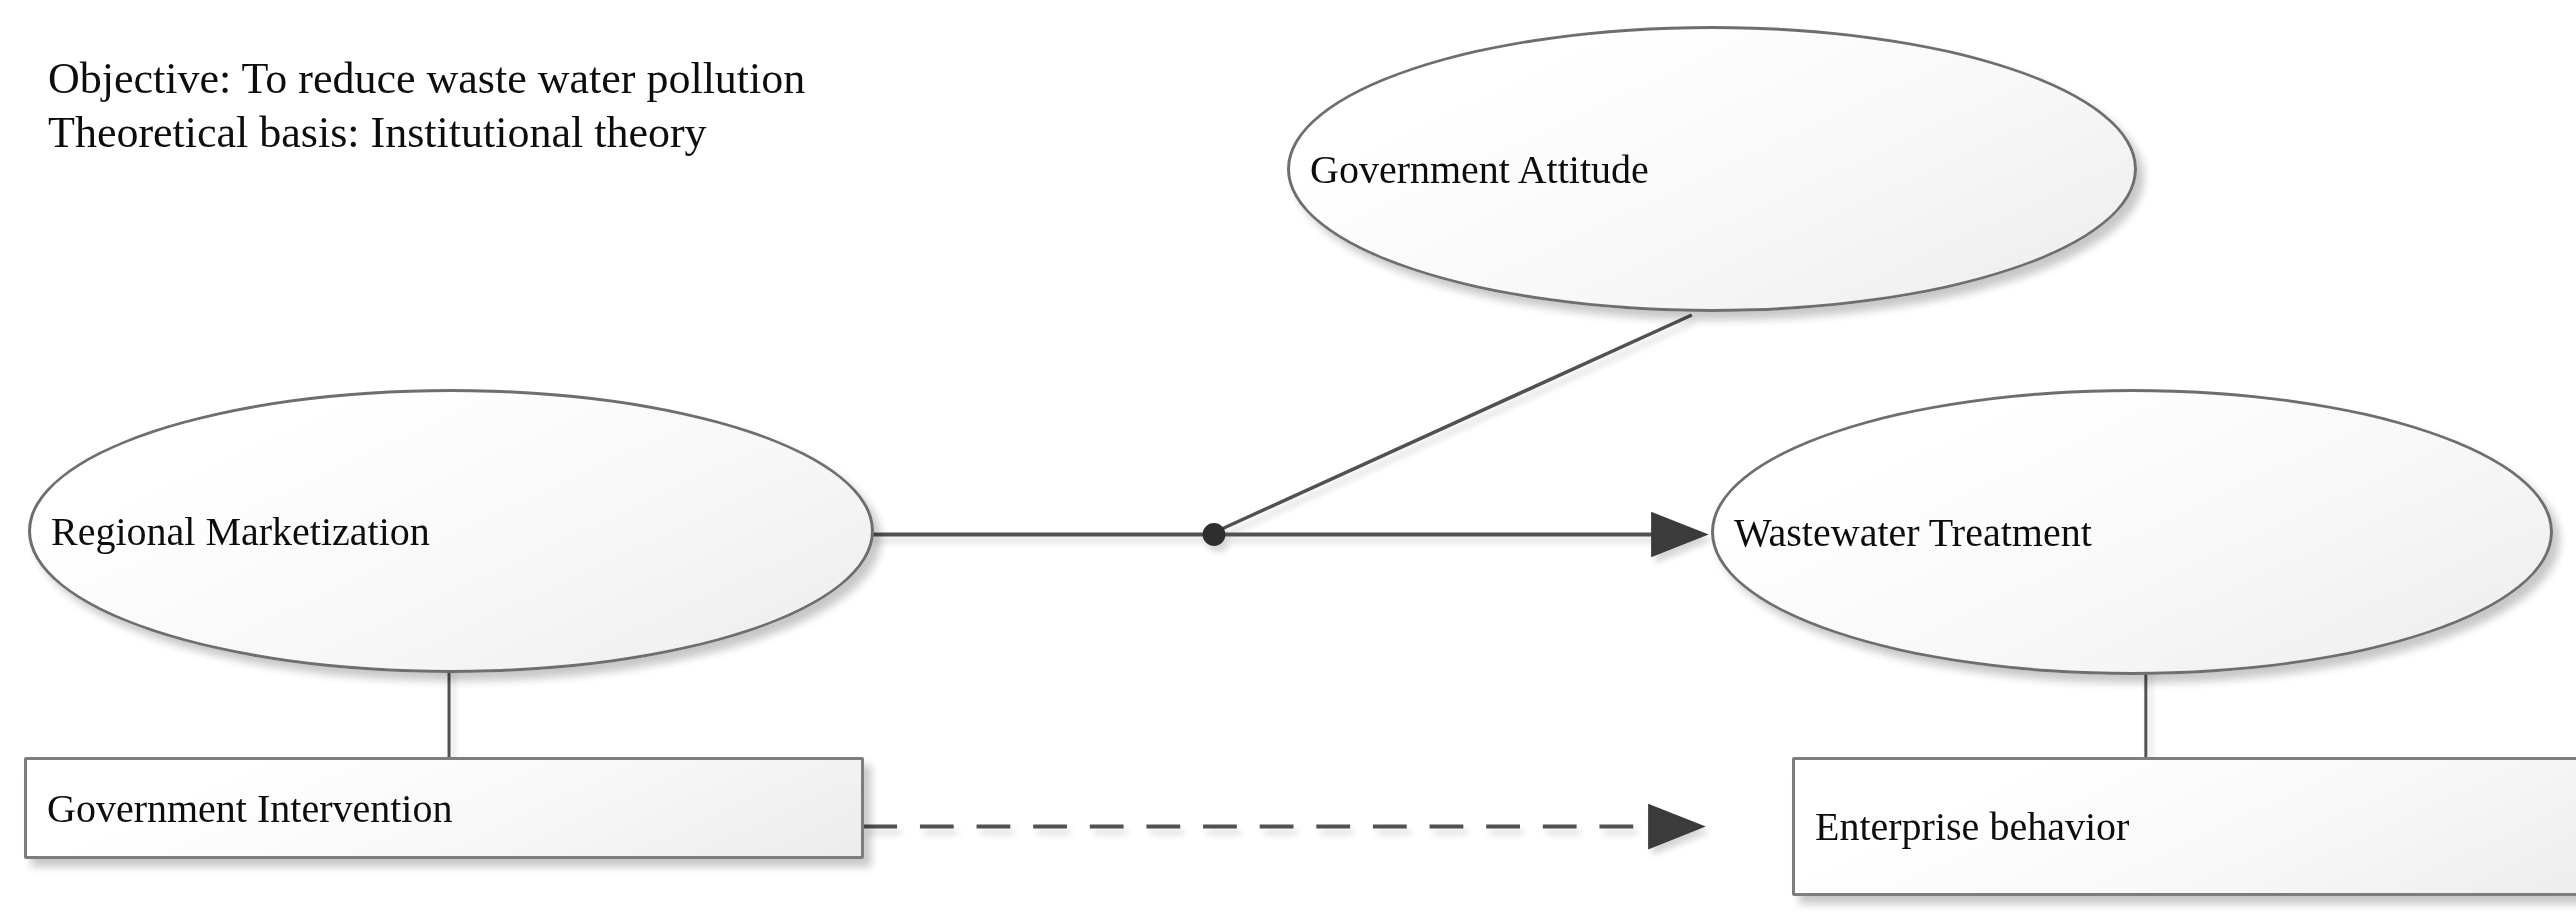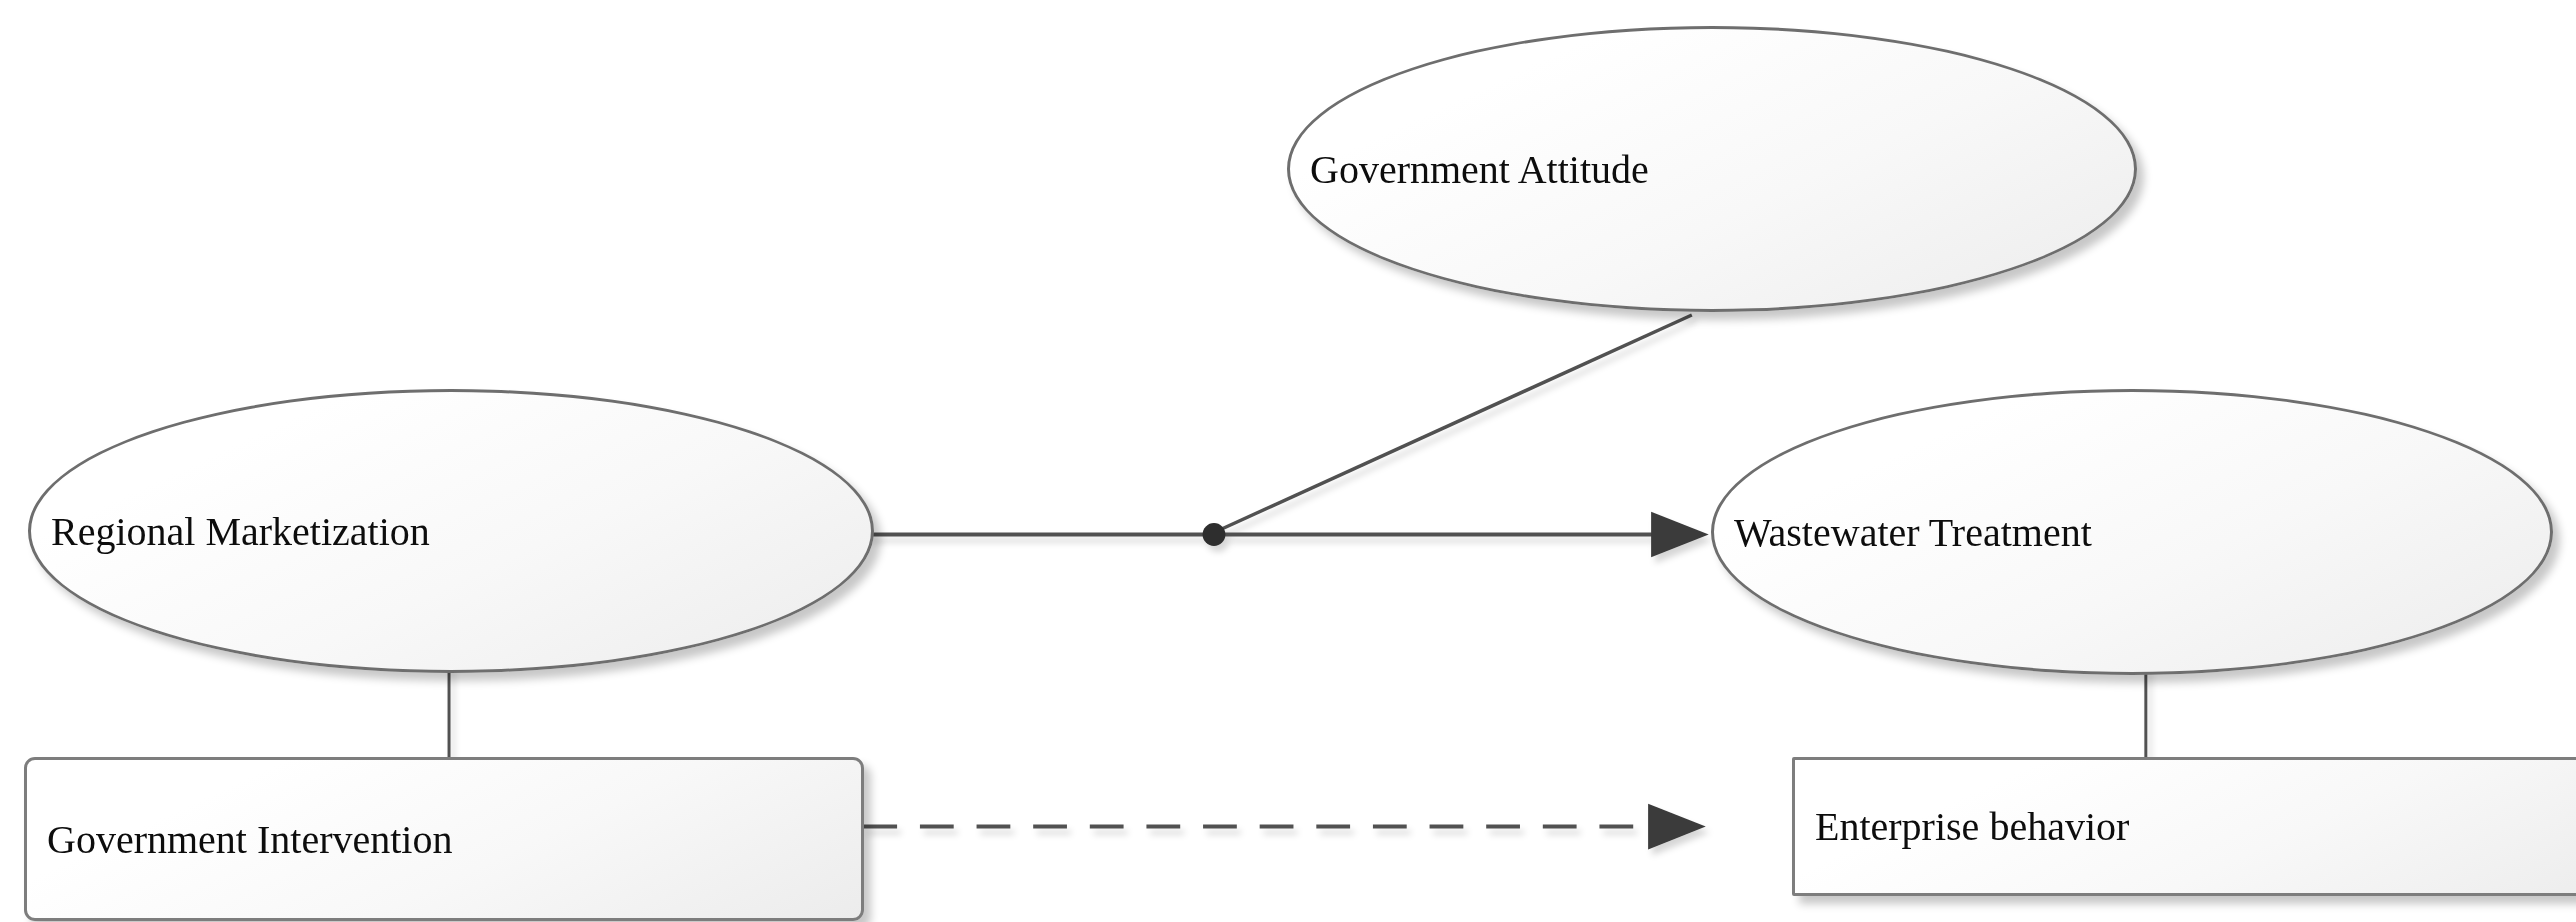--- a/index.html
+++ b/index.html
@@ -48,29 +48,33 @@
     border: 3px solid #6e6e6e;
     border-radius: 50%;
   }
   .rect {
     border: 3px solid #7d7d7d;
     border-radius: 2px;
   }
   .node-government-attitude   { left: 1287px; top: 26px;  width: 850px; height: 286px; }
   .node-regional-marketization{ left: 28px;   top: 389px; width: 846px; height: 284px; }
   .node-wastewater-treatment  { left: 1711px; top: 389px; width: 842px; height: 286px; }
-  .node-government-intervention{ left: 24px;  top: 757px; width: 840px; height: 164px; border-radius: 11px; }
+  .node-government-intervention{ left: 24px;  top: 757px; width: 840px; height: 102px; }
   .node-enterprise-behavior   { left: 1792px; top: 757px; width: 845px; height: 139px; }
   .node-label { display: block; padding: 0 20px; }
 </style>
 </head>
 <body>
 
 <div class="stage">
 
+  <div class="note">
+    <div>Objective: To reduce waste water pollution</div>
+    <div>Theoretical basis: Institutional theory</div>
+  </div>
 
   <svg class="edges-svg" viewBox="0 0 2593 929">
     <defs>
       <filter id="eshadow" x="-20%" y="-20%" width="140%" height="160%">
         <feDropShadow dx="4" dy="6" stdDeviation="3" flood-color="#000000" flood-opacity="0.16"></feDropShadow>
       </filter>
     </defs>
     <g filter="url(#eshadow)">
 
       <line x1="872" y1="538" x2="1668" y2="538" stroke="#515151" stroke-width="4"></line>

